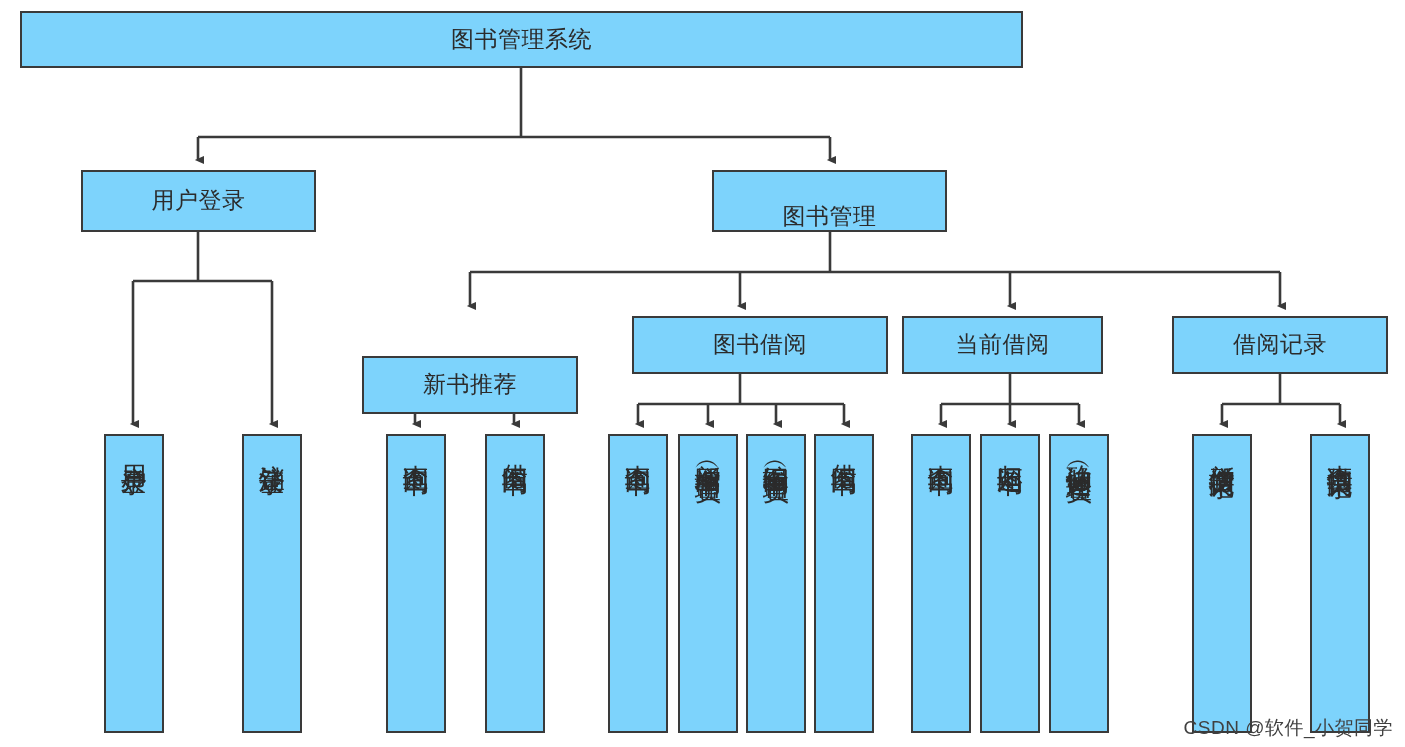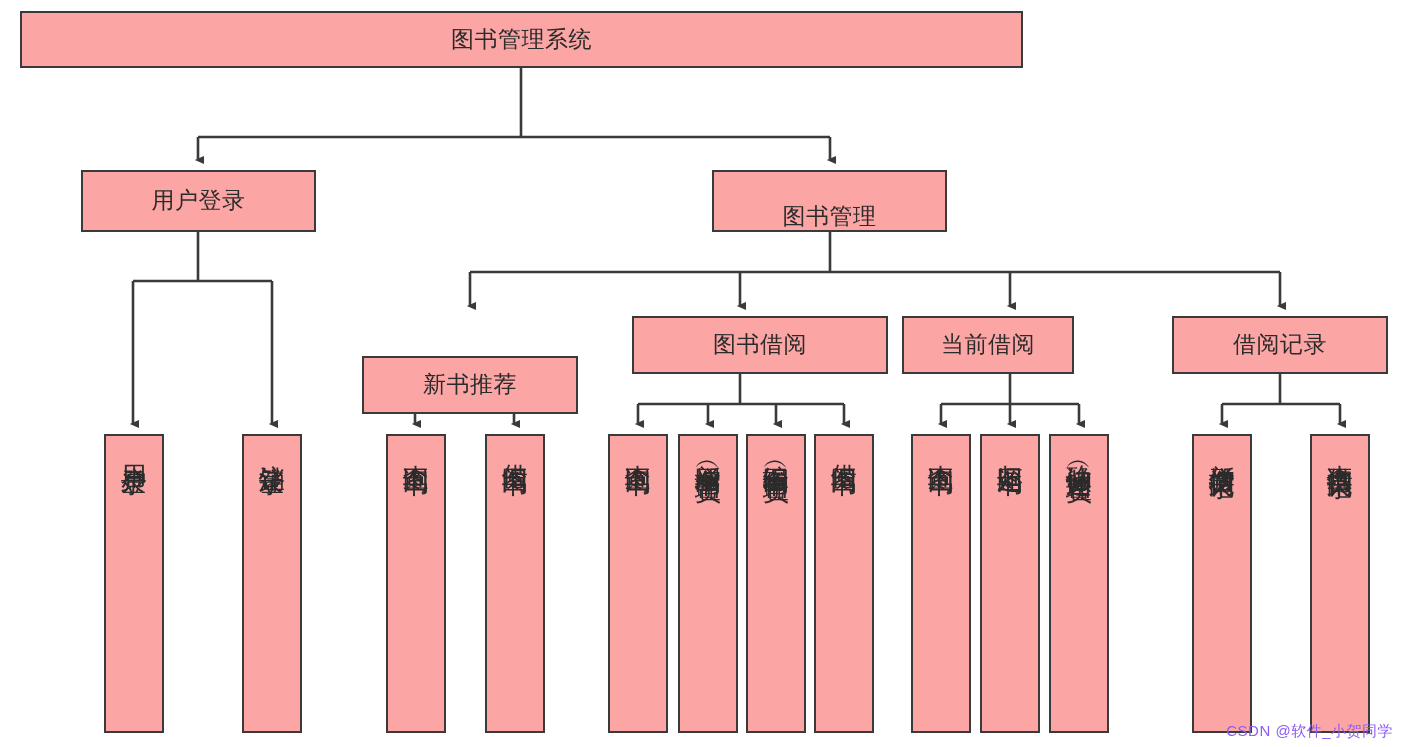--- a/index.html
+++ b/index.html
@@ -22,21 +22,21 @@
     left: 0;
     top: 0;
     width: 1405px;
     height: 747px;
     pointer-events: none;
   }
   .node {
     position: absolute;
     box-sizing: border-box;
     border: 2.5px solid #3a3a3a;
-    background: #fca5a5;
+    background: #7dd3fc;
     display: flex;
     align-items: center;
     justify-content: center;
     color: #2b2b2b;
     z-index: 2;
   }
   .node-label {
     display: block;
     text-align: center;
     line-height: 1.18;
@@ -61,22 +61,22 @@
     text-orientation: upright;
     font-size: 26px;
     line-height: 1.02;
     letter-spacing: 2px;
     white-space: nowrap;
   }
   .watermark {
     position: absolute;
     right: 12px;
     bottom: 6px;
-    font-size: 15px;
-    color: #8b5cf6;
+    font-size: 19px;
+    color: #404040;
     letter-spacing: 0.5px;
     white-space: nowrap;
     z-index: 3;
   }
 </style>
 </head>
 <body>
 
 <div id="canvas">
 
@@ -140,21 +140,21 @@
   <div class="node horiz" style="left:712px; top:170px; width:235px; height:62px;align-items:flex-end;">
     <span class="node-label">图书管理</span>
   </div>
 
   <div class="node horiz" style="left:362px; top:316px; width:216px; height:58px;margin-top:40px;">
     <span class="node-label">新书推荐</span>
   </div>
   <div class="node horiz" style="left:632px; top:316px; width:256px; height:58px;font-family:Liberation Serif, serif;">
     <span class="node-label">图书借阅</span>
   </div>
-  <div class="node horiz" style="left:902px; top:316px; width:172px; height:58px;">
+  <div class="node horiz" style="left:902px; top:316px; width:201px; height:58px;">
     <span class="node-label">当前借阅</span>
   </div>
   <div class="node horiz" style="left:1172px; top:316px; width:216px; height:58px;">
     <span class="node-label">借阅记录</span>
   </div>
 
   <div class="node vert" style="left:104px; top:434px; width:60px; height:299px;">
     <span class="node-label">用户登录</span>
   </div>
   <div class="node vert" style="left:242px; top:434px; width:60px; height:299px;">

